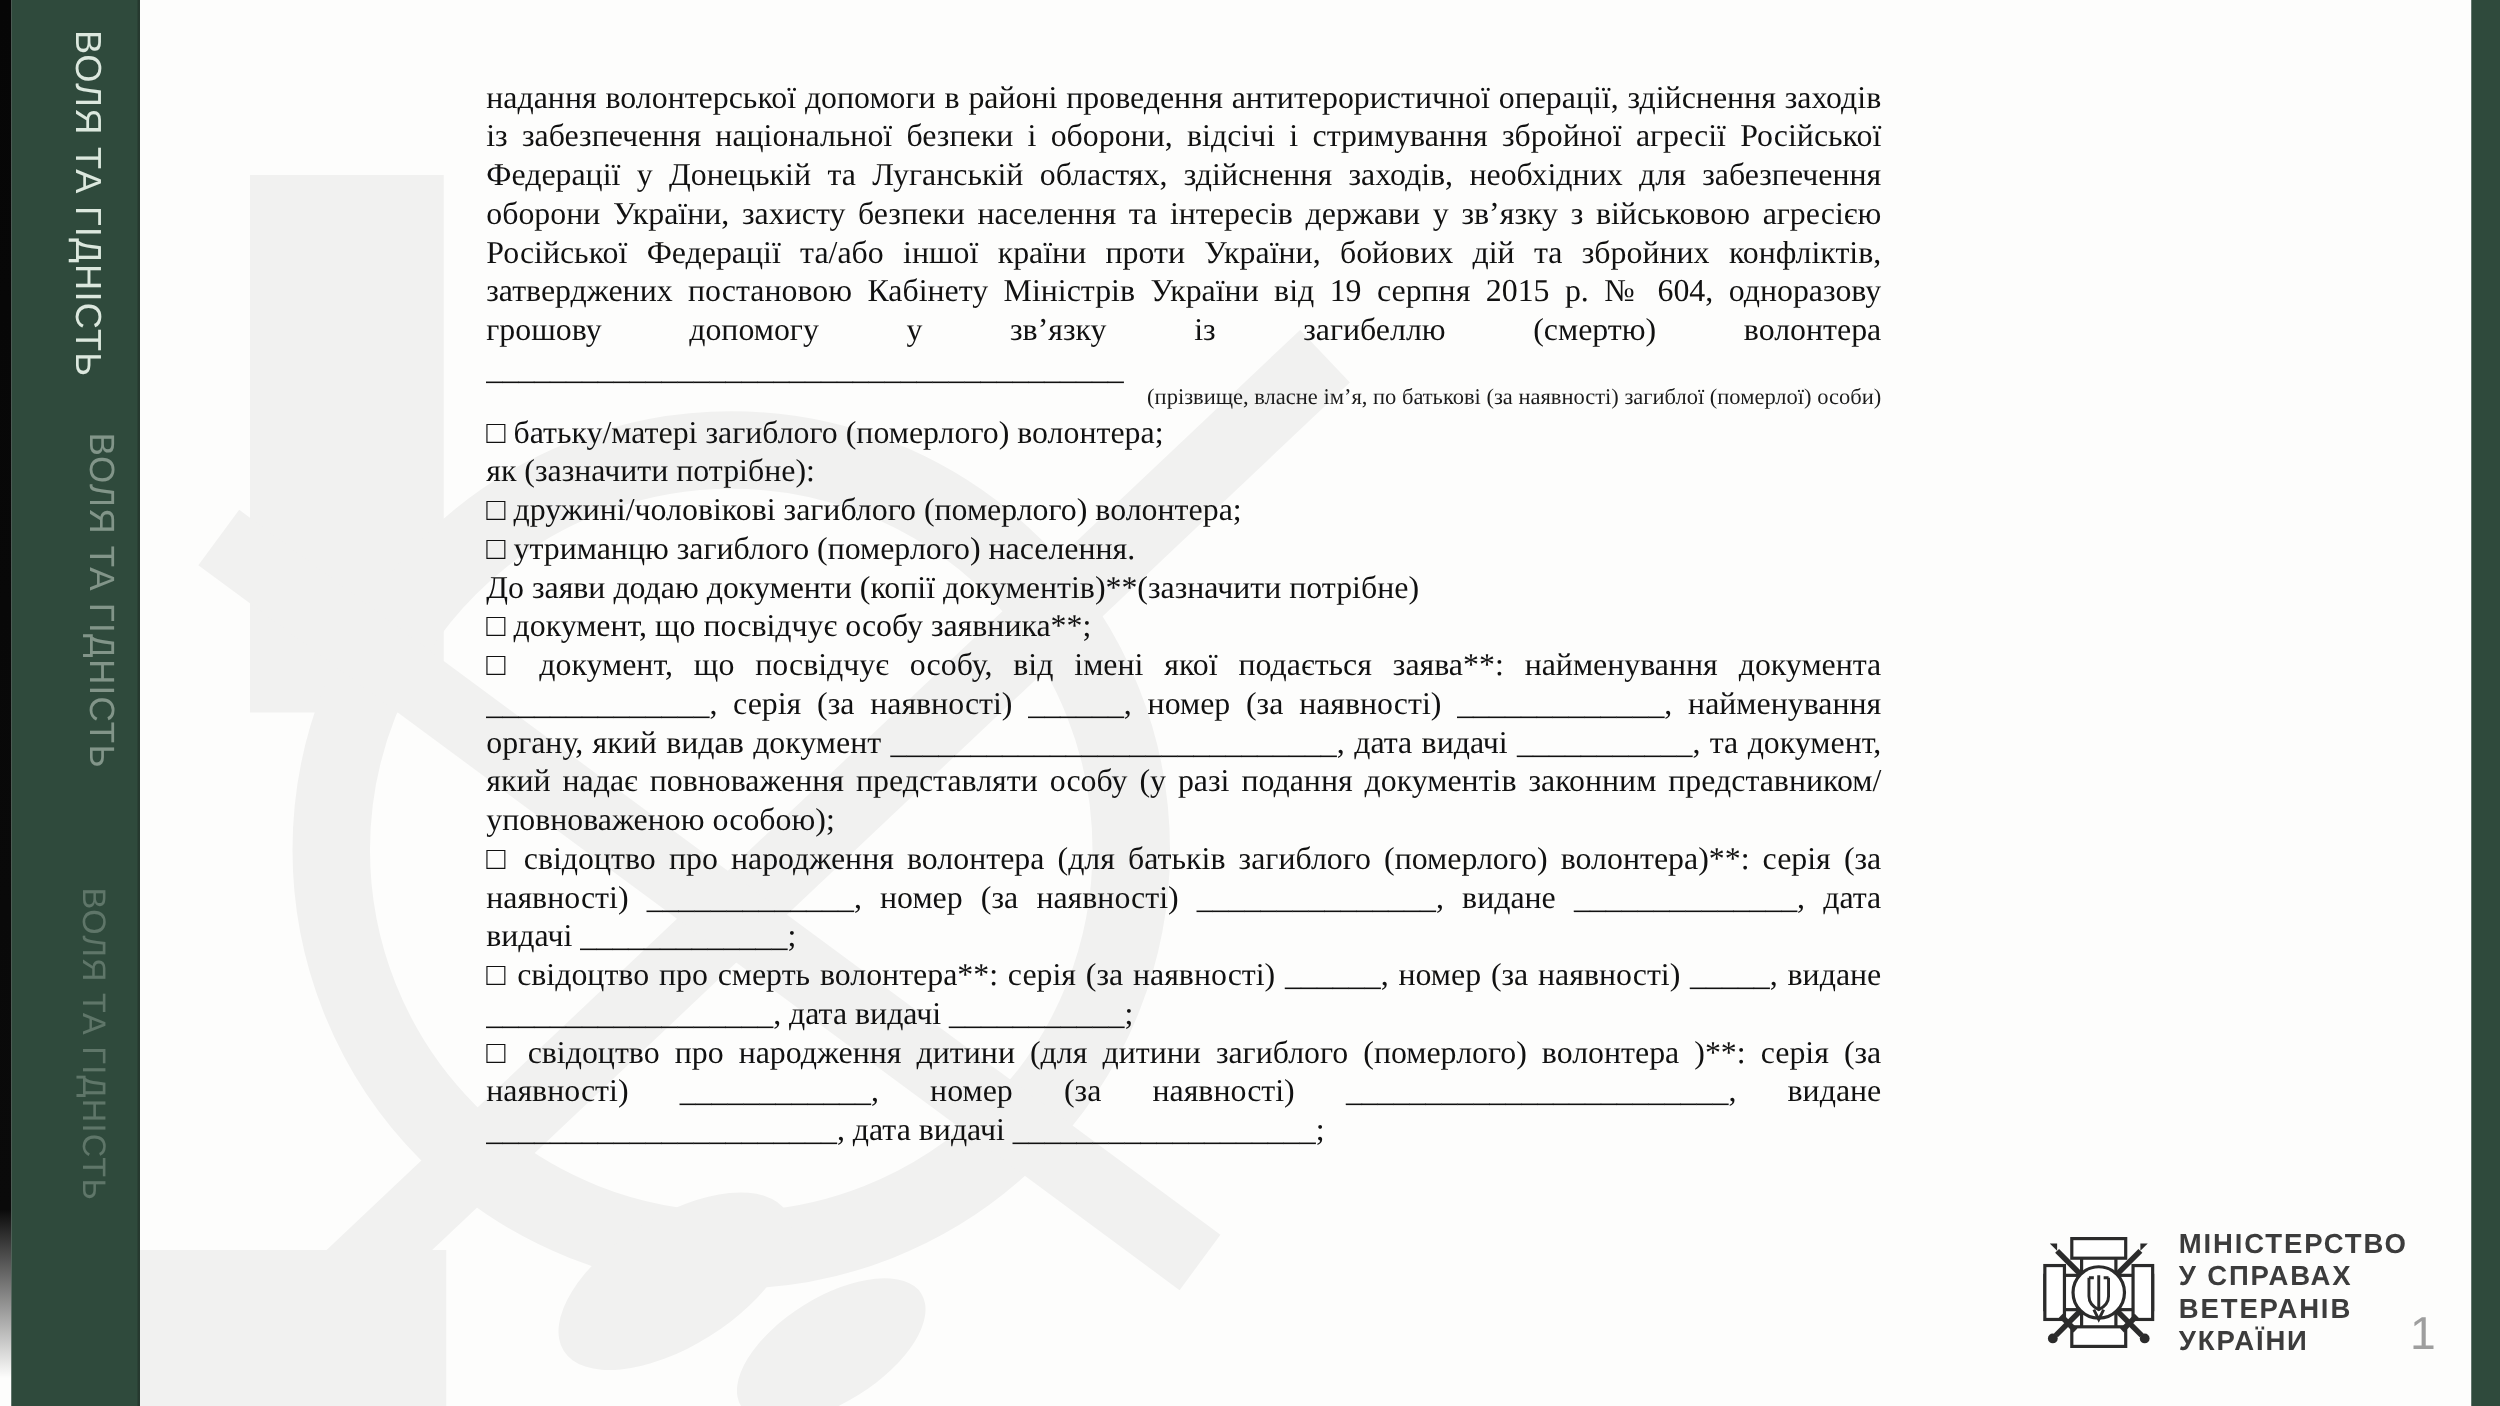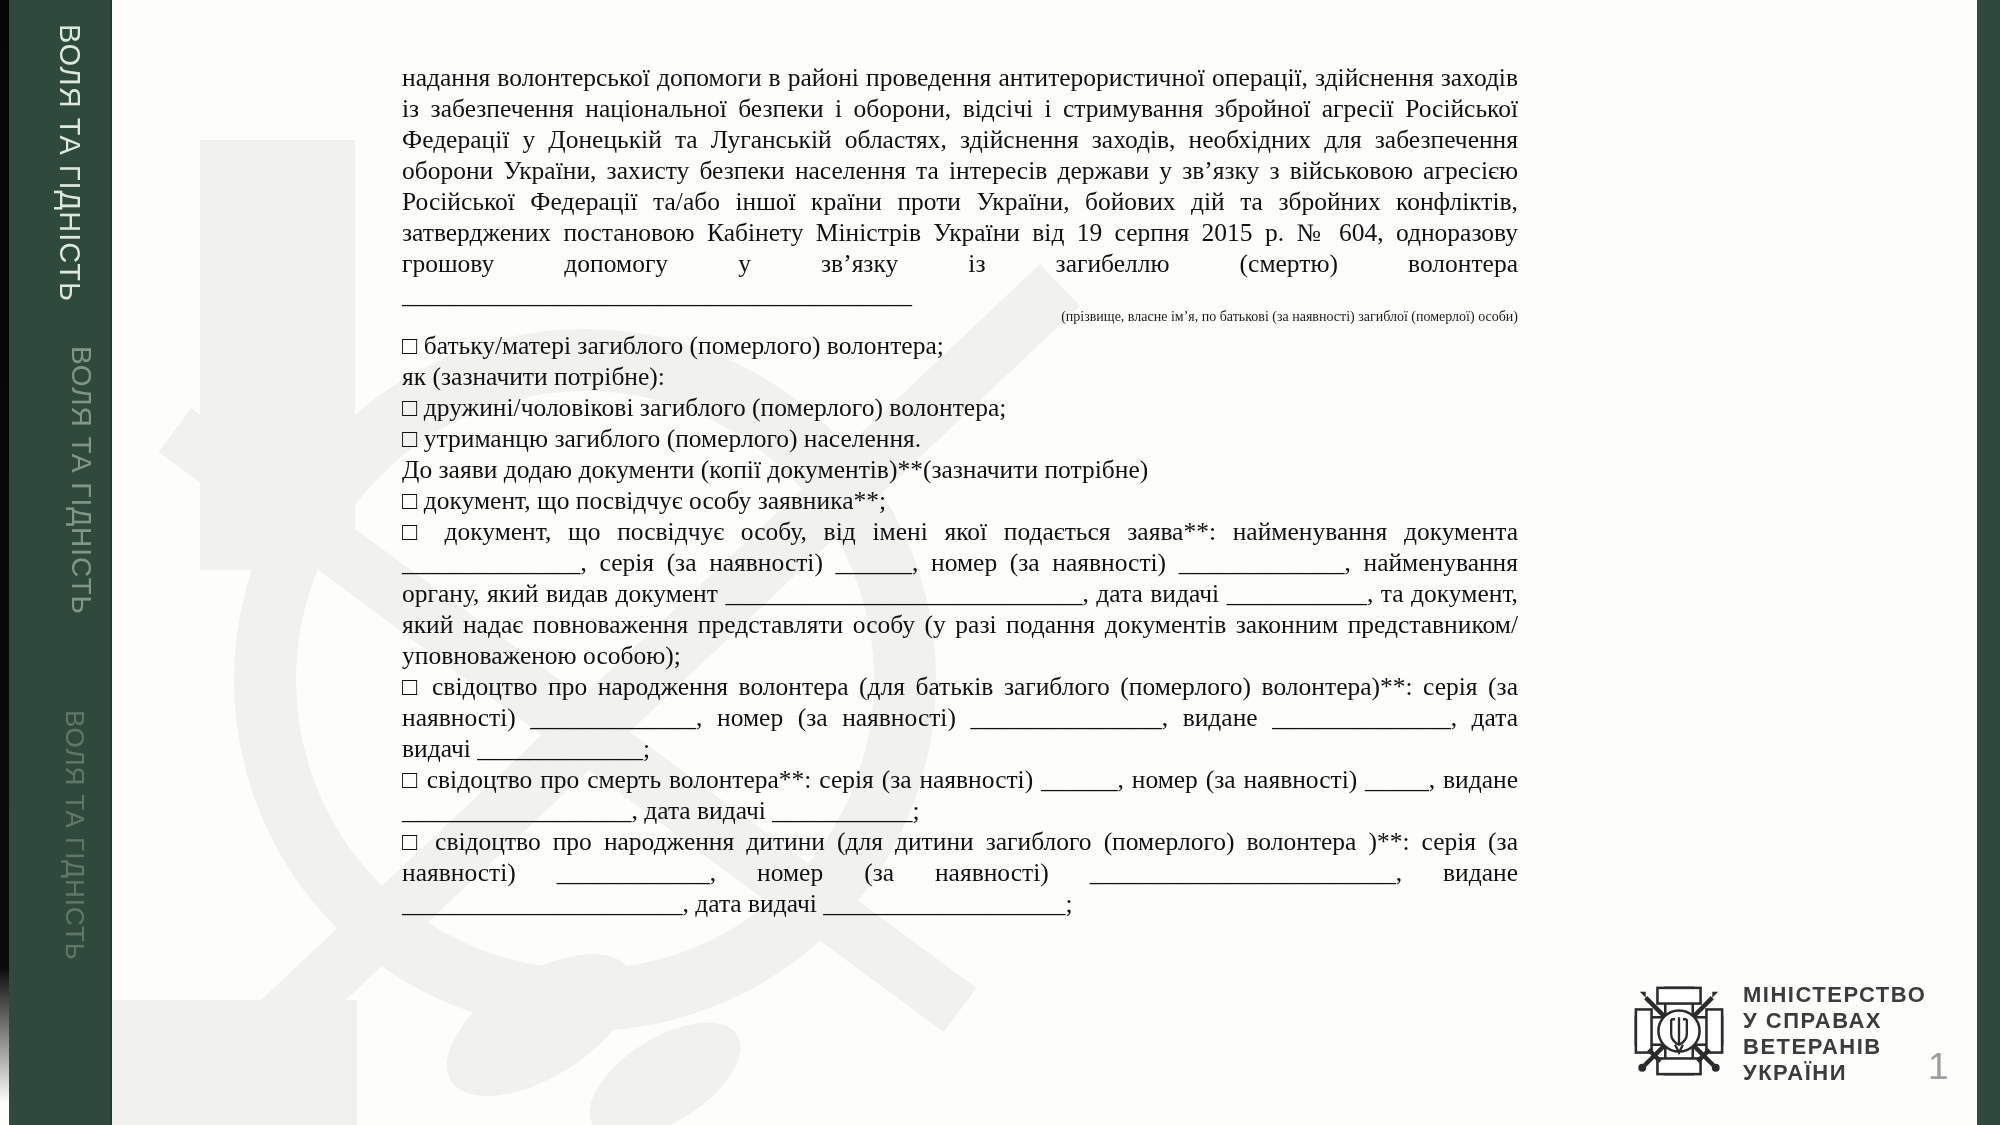--- a/index.html
+++ b/index.html
@@ -27,33 +27,33 @@
     writing-mode:vertical-rl;
     font-family:"Liberation Sans", sans-serif;
     font-weight:400;letter-spacing:1px;white-space:nowrap;
     color:#dce8de;
   }
   .motto.m1{left:44px;top:24px;font-size:29px;}
   .motto.m2{left:56px;top:346px;font-size:28px;opacity:.48;}
   .motto.m3{left:50px;top:710px;font-size:26px;opacity:.28;}
   
   .doc{
-    position:absolute;left:402px;top:62px;width:1116px;z-index:2;
+    position:absolute;left:389px;top:62px;width:1116px;z-index:2;
     font-size:25.5px;line-height:31px;color:#111111;
   }
   .doc p{margin:0;}
   .para{text-align:justify;}
   .hint{
-    text-align:right;font-size:14px;line-height:20px;color:#1b1b1b;
+    text-align:right;font-size:18px;line-height:20px;color:#1b1b1b;
     margin:-3px 0 3px 0;
   }
   
   .footer{
     position:absolute;left:1630px;top:982px;z-index:2;
-    display:flex;gap:15px;
+    display:flex;align-items:center;gap:15px;
     font-family:"Liberation Sans", sans-serif;
   }
   .emblem{flex:0 0 auto;}
   .ministry-name{
     color:#3c3c3c;font-size:22px;line-height:26px;font-weight:700;
     letter-spacing:1.5px;white-space:nowrap;
   }
   .page-number{
     position:absolute;left:1928px;top:1046px;z-index:2;
     font-family:"Liberation Sans", sans-serif;

